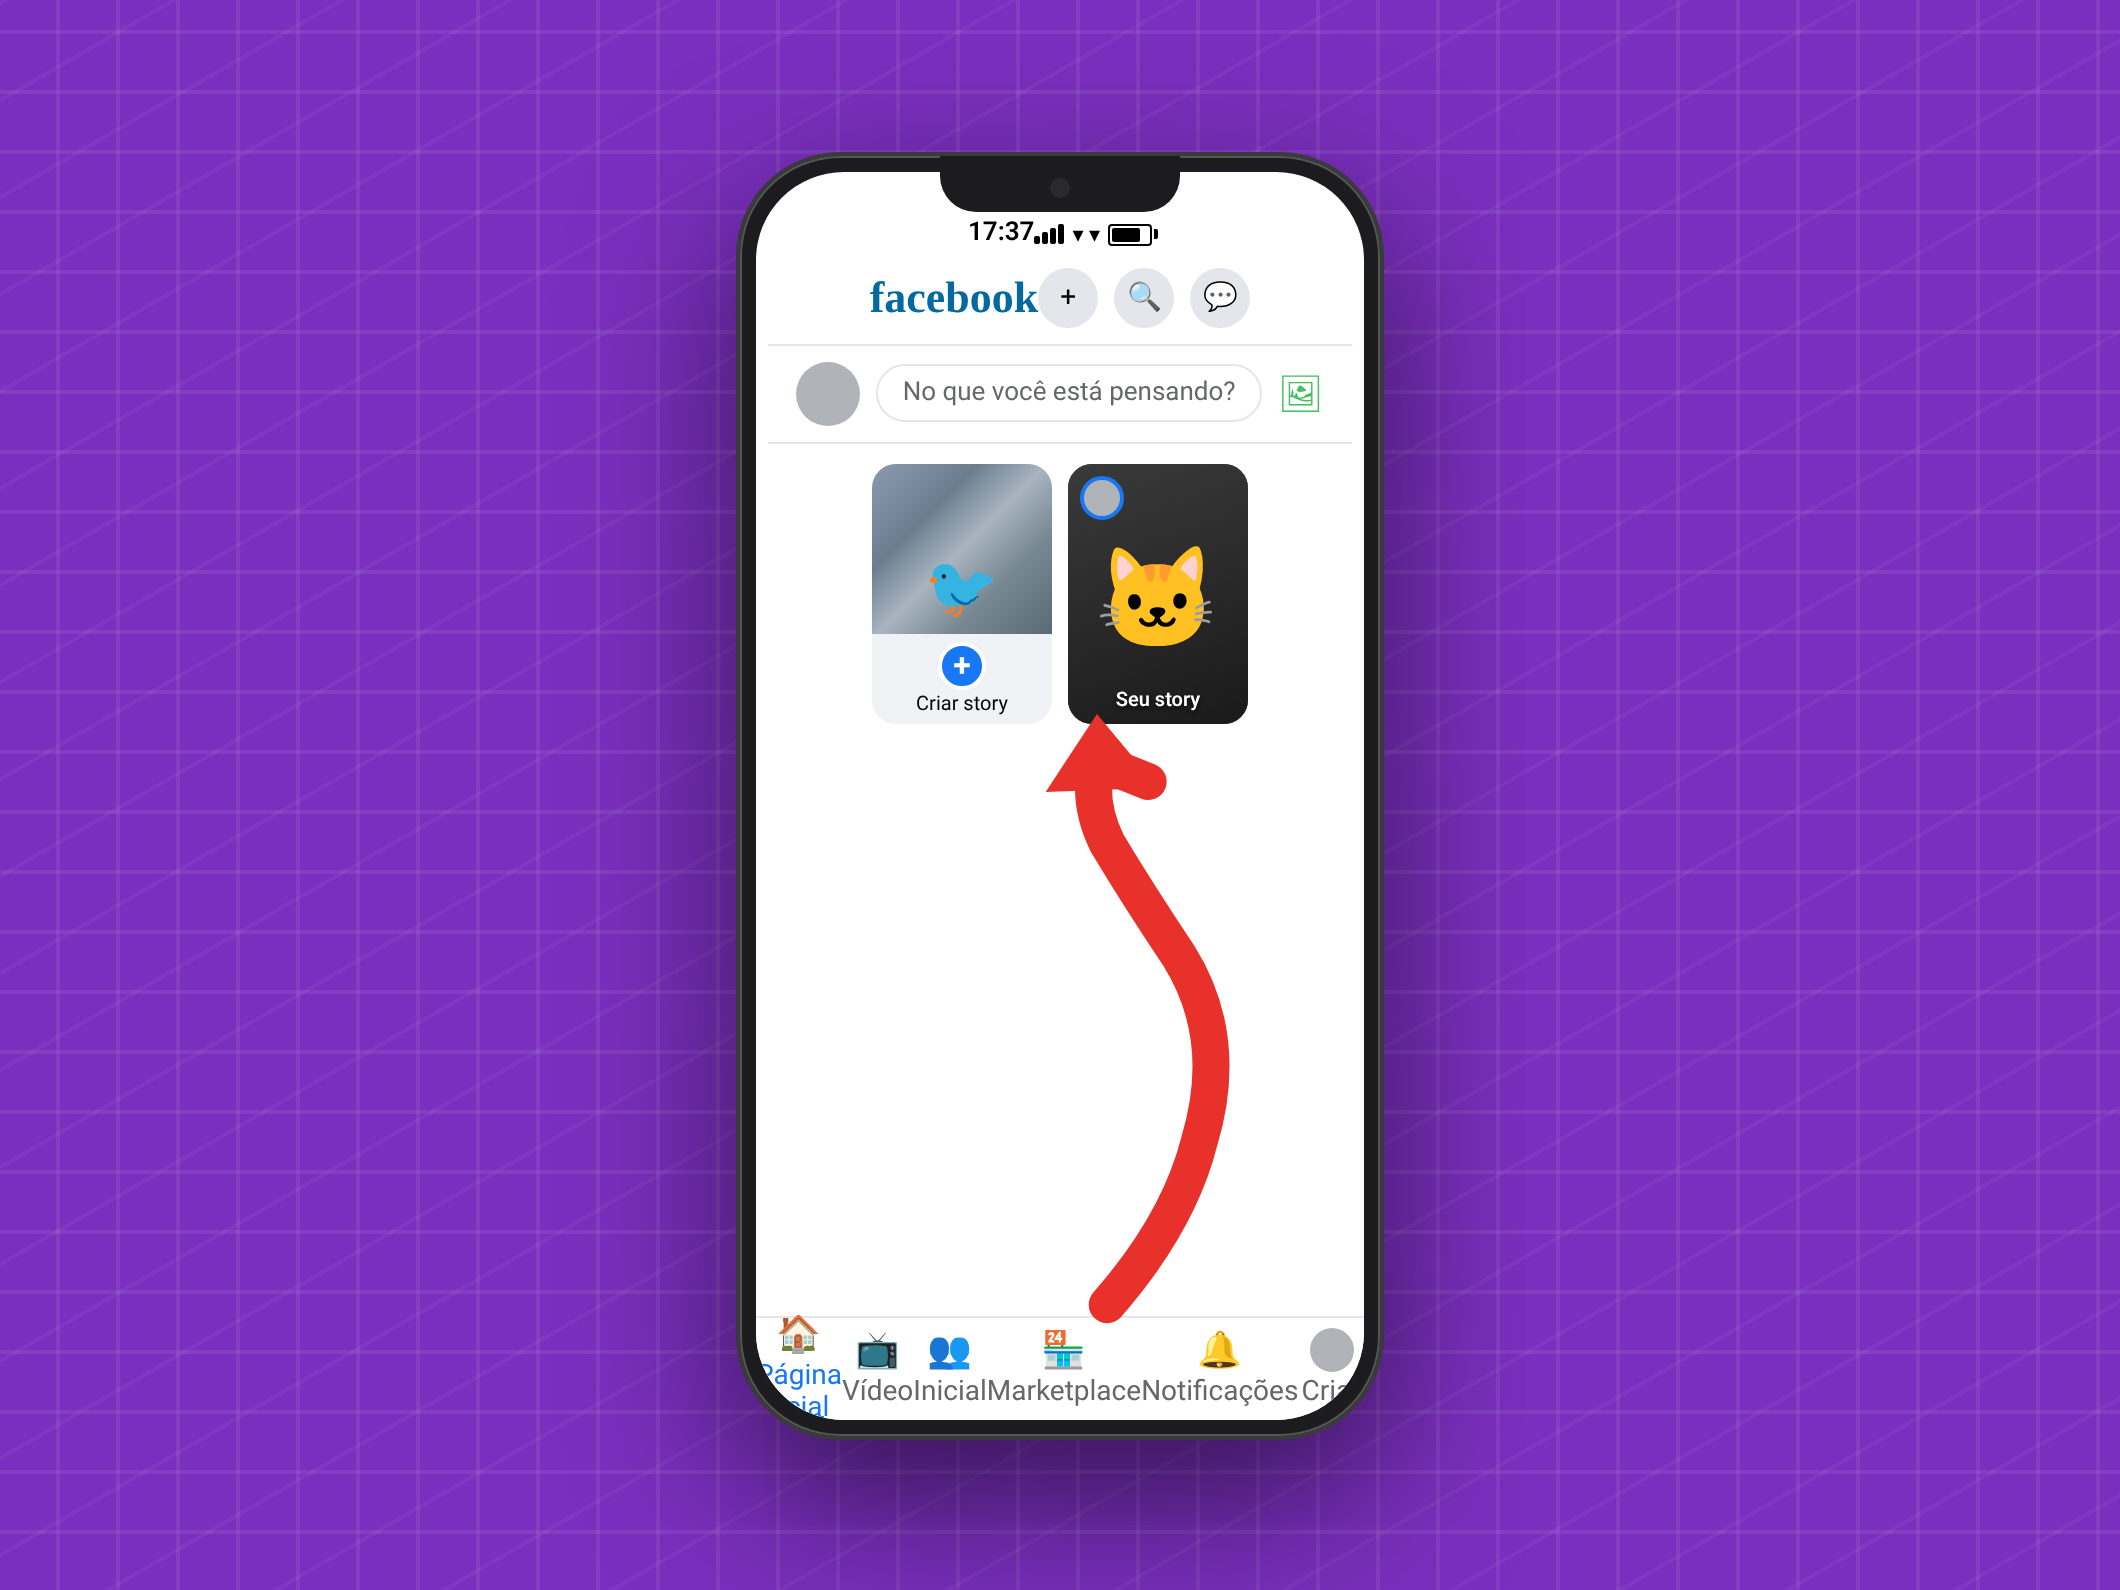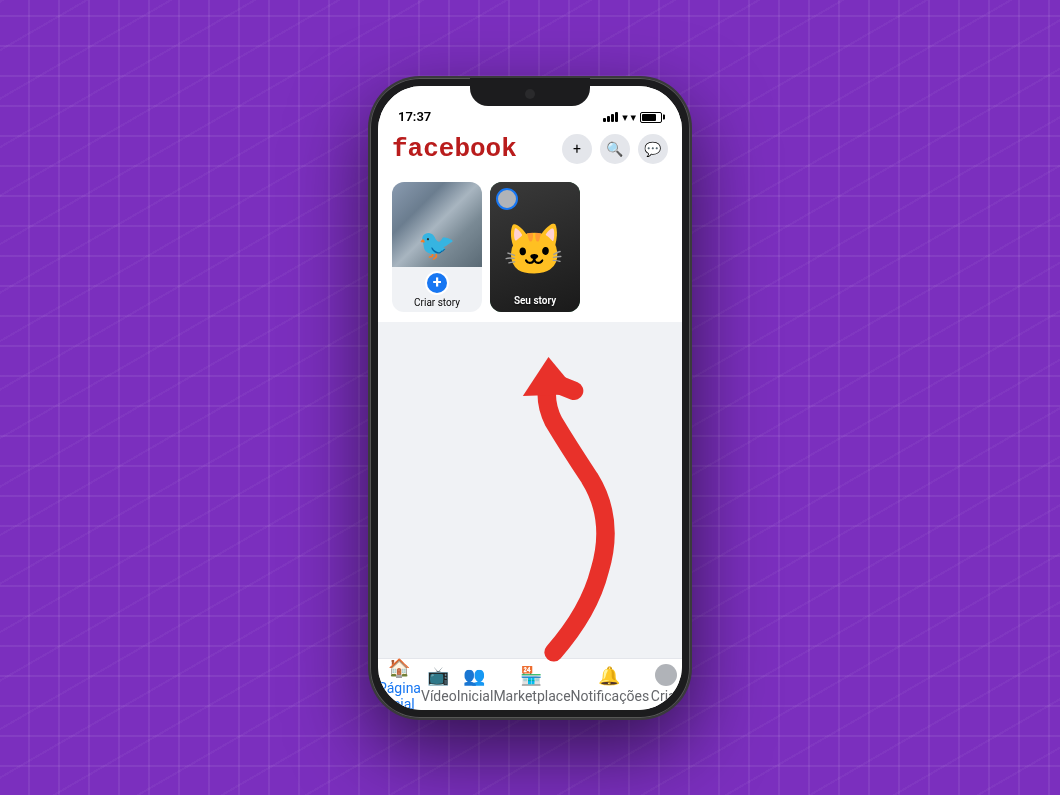--- a/index.html
+++ b/index.html
@@ -91,20 +91,21 @@
       position: absolute;
       top: 8px;
       left: 8px;
       right: 8px;
       bottom: 8px;
       background: #fff;
       border-radius: 44px;
       overflow: hidden;
       display: flex;
       flex-direction: column;
+      align-items: center;
     }
 
     
     .notch {
       position: absolute;
       top: 0;
       left: 50%;
       transform: translateX(-50%);
       width: 120px;
       height: 28px;
@@ -199,24 +200,24 @@
     .fb-header {
       display: flex;
       align-items: center;
       justify-content: space-between;
       padding: 4px 14px 8px;
       background: #fff;
       flex-shrink: 0;
     }
 
     .fb-logo {
-      font-size: 26px;
+      font-size: 22px;
       font-weight: 700;
-      color: #b91c1c;
-      font-family: Liberation Mono, monospace;
+      color: #0369a1;
+      font-family: Liberation Serif, serif;
     }
 
     .fb-header-icons {
       display: flex;
       gap: 8px;
       align-items: center;
     }
 
     .header-icon-btn {
       width: 30px;
@@ -494,20 +495,27 @@
           </div>
           <div class="header-icon-btn">
             <span>🔍</span>
           </div>
           <div class="header-icon-btn">
             <span>💬</span>
           </div>
         </div>
       </div>
 
+      <div class="post-box">
+        <div class="user-avatar"></div>
+        <div class="post-input">
+          <span>No que você está pensando?</span>
+        </div>
+        <span class="photo-icon">🖼</span>
+      </div>
 
       <div class="stories-section">
 
         <div class="story-card story-card-create">
           <div class="bird-bg"></div>
           <div class="story-create-bottom">
             <div class="create-plus">+</div>
             <span class="story-label">Criar story</span>
           </div>
         </div>

